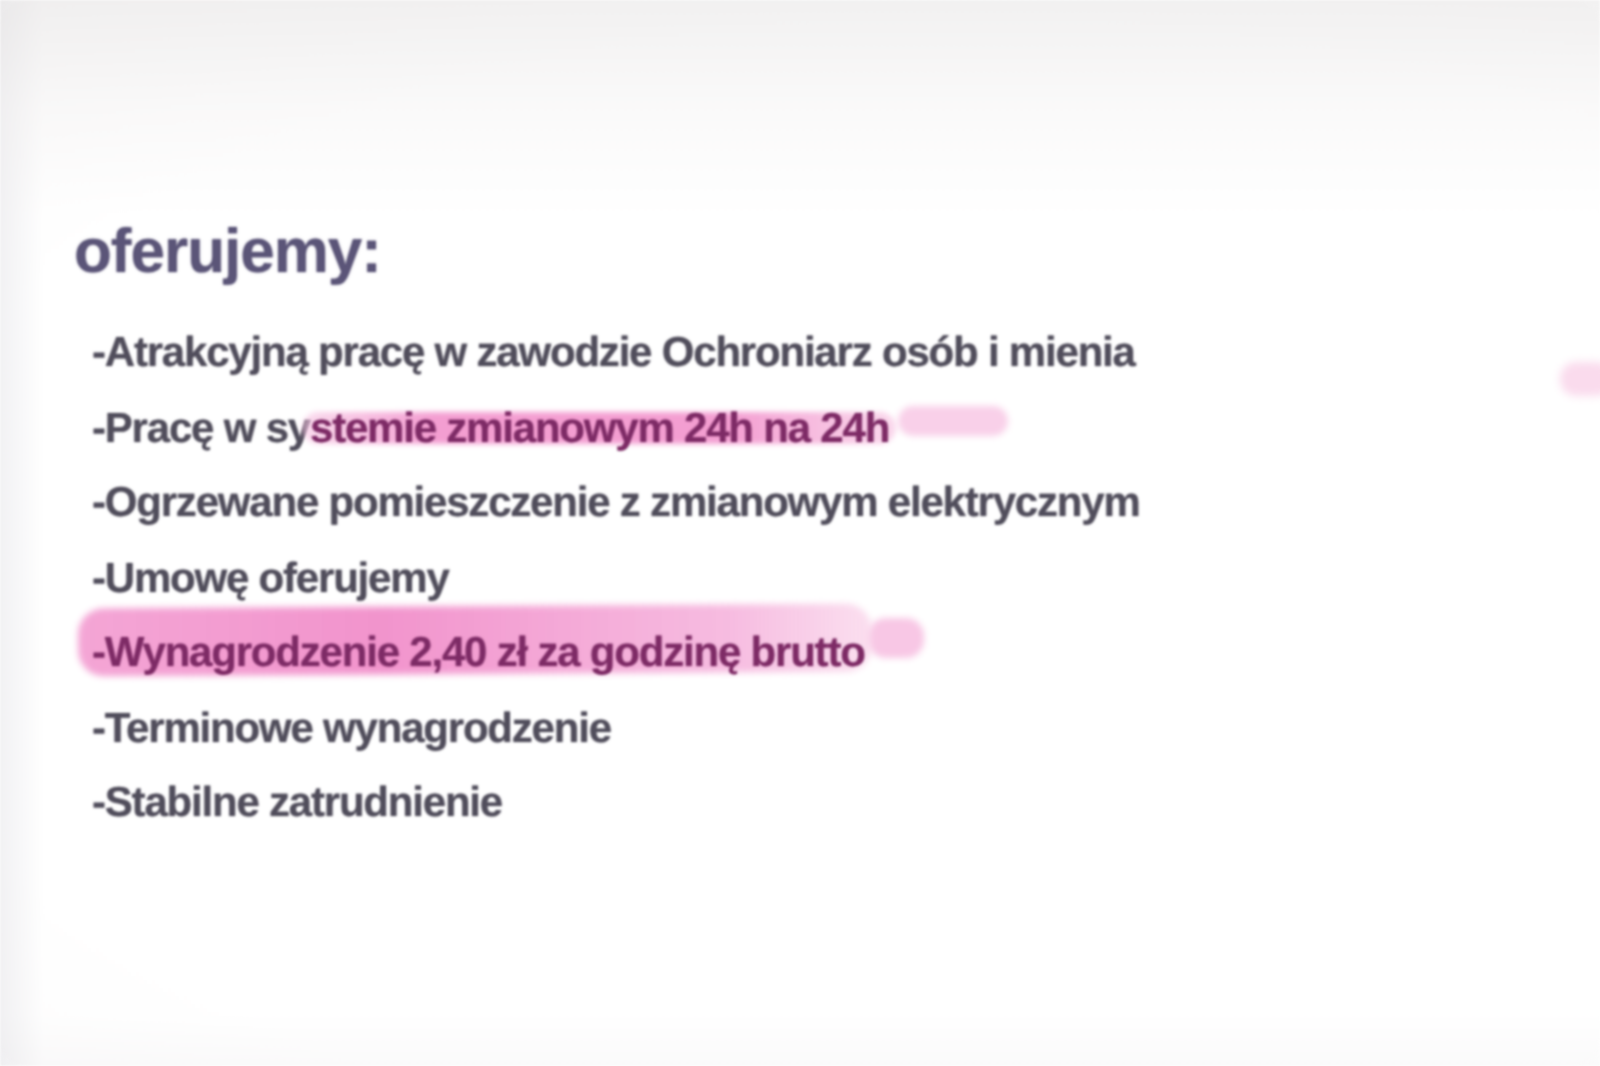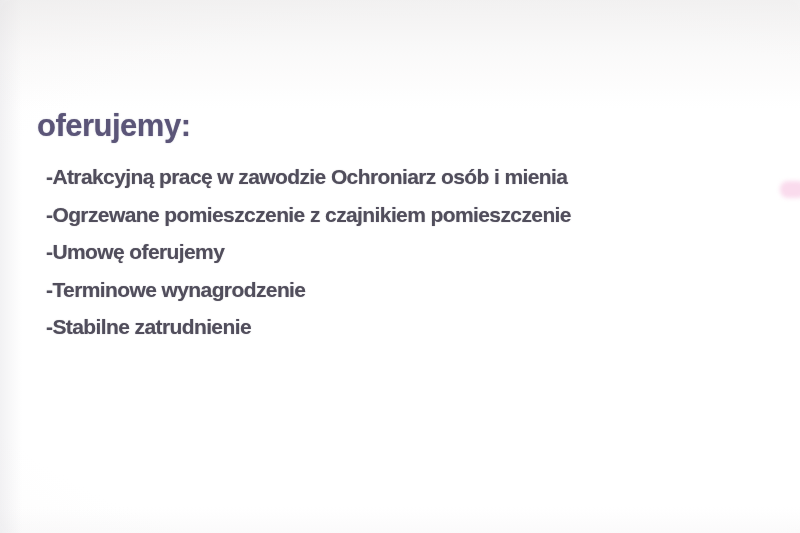--- a/index.html
+++ b/index.html
@@ -130,29 +130,35 @@
   <div class="vignette"></div>
 
   <h1 class="heading">oferujemy:</h1>
 
   <div class="list">
 
     <div class="line">
       <span class="seg">-Atrakcyjną pracę w zawodzie Ochroniarz osób i mienia</span>
     </div>
 
+    <div class="line">
+      <span class="seg">-Pracę w sy</span><span class="seg hl">stemie zmianowym 24h na 24h</span><span class="hl-tail tail-partial"></span>
+    </div>
 
     <div class="line">
-      <span class="seg">-Ogrzewane pomieszczenie z czajnikiem pomieszczenie</span>
+      <span class="seg">-Ogrzewane pomieszczenie z zmianowym elektrycznym</span>
     </div>
 
     <div class="line">
       <span class="seg">-Umowę oferujemy</span>
     </div>
 
+    <div class="line">
+      <span class="seg hl hl-full">-Wynagrodzenie 2,40 zł za godzinę brutto</span><span class="hl-tail tail-full"></span>
+    </div>
 
     <div class="line">
       <span class="seg">-Terminowe wynagrodzenie</span>
     </div>
 
     <div class="line">
       <span class="seg">-Stabilne zatrudnienie</span>
     </div>
 
   </div>

